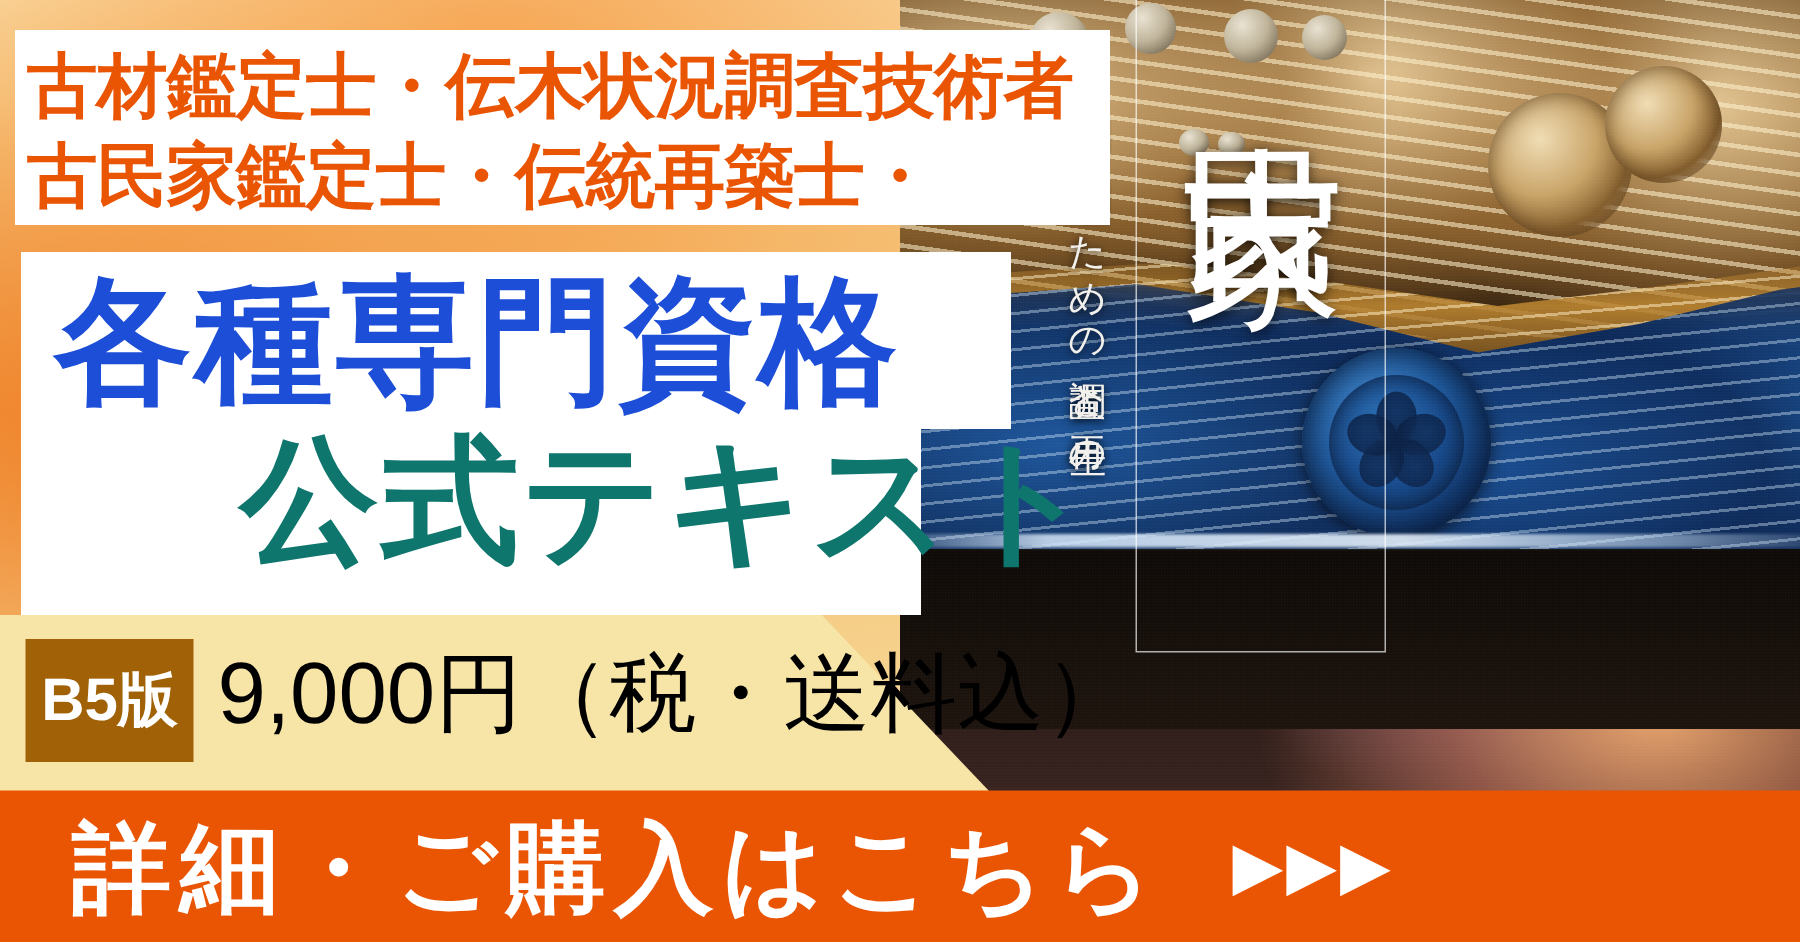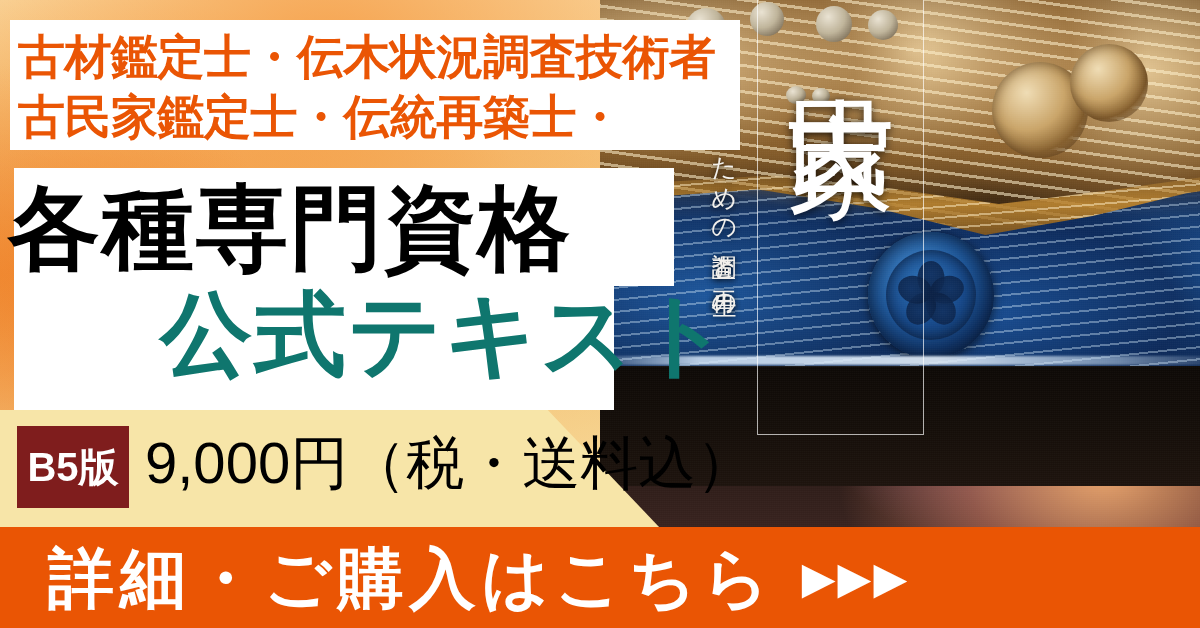--- a/index.html
+++ b/index.html
@@ -166,50 +166,50 @@
   .head-lines{
     position:absolute;left:18px;top:27px;width:716px;
     color:#ea5504;
     font-size:47px;line-height:1.27;
     font-weight:700;letter-spacing:-.5px;
     white-space:nowrap;
   }
   .head-lines div{display:block;}
 
   .title-1{
-    position:absolute;left:8px;top:182px;
-    color:#000000;font-size:92px;line-height:1;font-weight:700;letter-spacing:2px;
+    position:absolute;left:36px;top:182px;
+    color:#1d4ed8;font-size:92px;line-height:1;font-weight:700;letter-spacing:2px;
     white-space:nowrap;
   }
   .title-2{
     position:absolute;left:160px;top:288px;
     color:#0f766e;font-size:92px;line-height:1;font-weight:700;letter-spacing:2px;
     white-space:nowrap;
   }
 
   .badge{
     position:absolute;left:17px;top:426px;width:112px;height:82px;
-    background:#7f1d1d;
+    background:#a16207;
     display:flex;align-items:center;justify-content:center;
   }
   .badge span{
     color:#ffffff;font-size:40px;font-weight:700;letter-spacing:0px;line-height:1;
   }
   .price{
     position:absolute;left:145px;top:434px;
     color:#000000;font-size:58px;line-height:1;font-weight:400;letter-spacing:0px;
     white-space:nowrap;
     text-align:center;
   }
 
   
   .cta{
     position:absolute;left:0;top:527px;width:1200px;height:101px;
     background:#ea5504;
-    display:flex;align-items:center;
+    display:flex;align-items:center;gap:20px;
   }
   .cta-text{
     color:#ffffff;font-size:66px;font-weight:700;letter-spacing:6px;line-height:1;
     margin-left:48px;white-space:nowrap;
   }
   .cta-arrows{
     color:#ffffff;font-size:44px;letter-spacing:2px;line-height:1;
     margin-left:26px;
   }
 </style>

